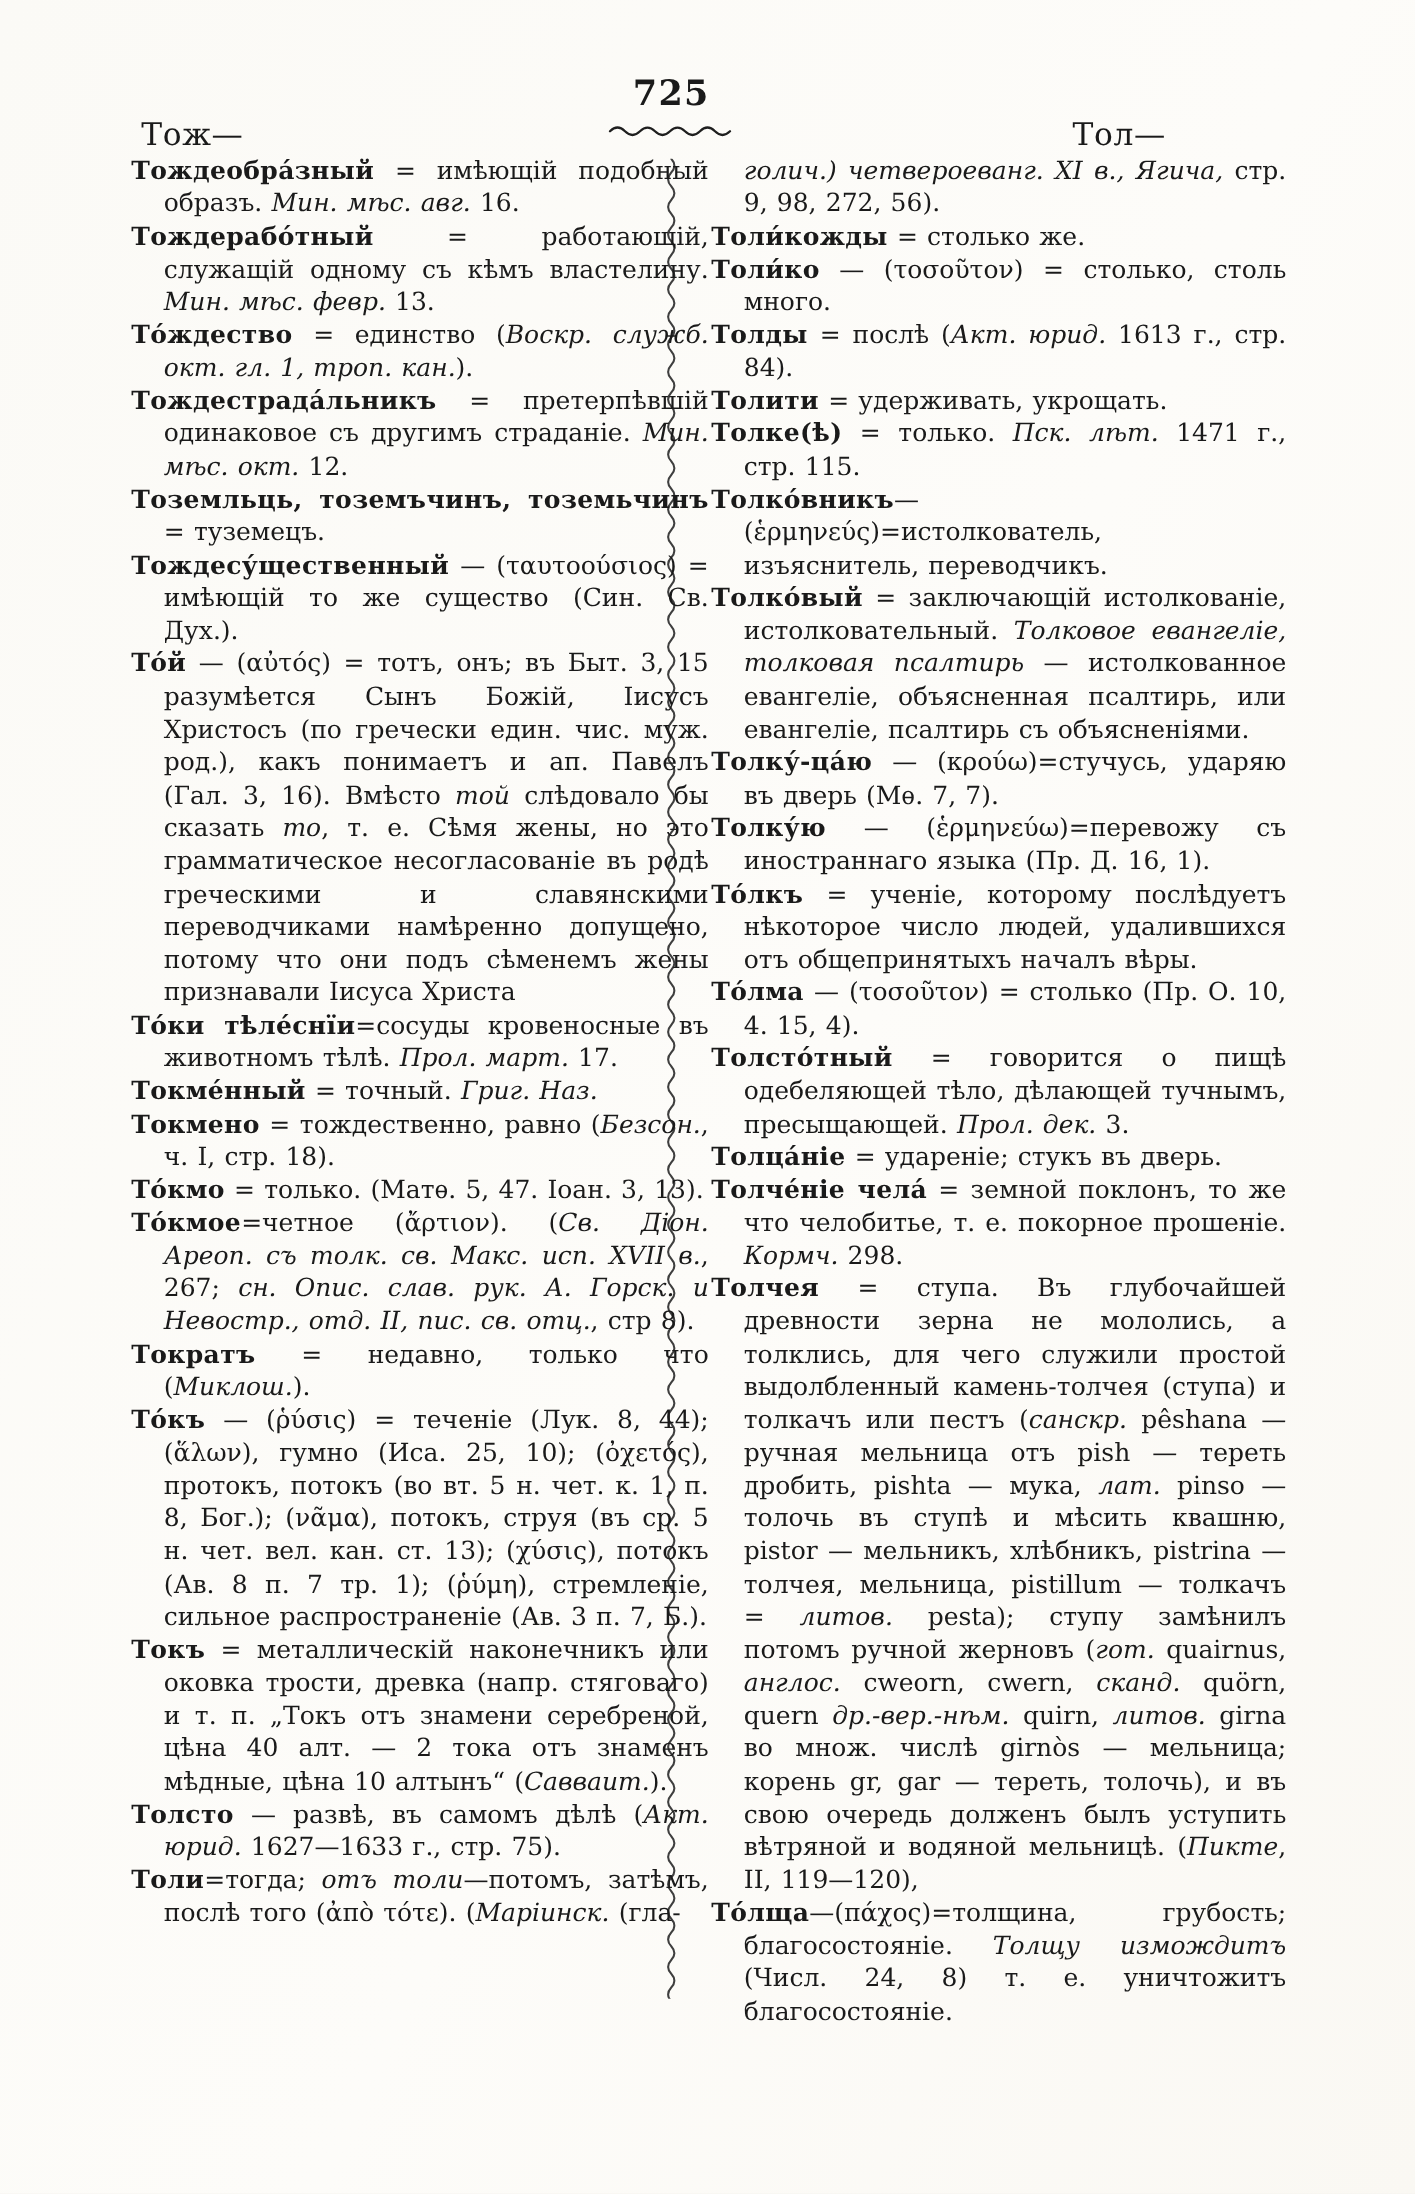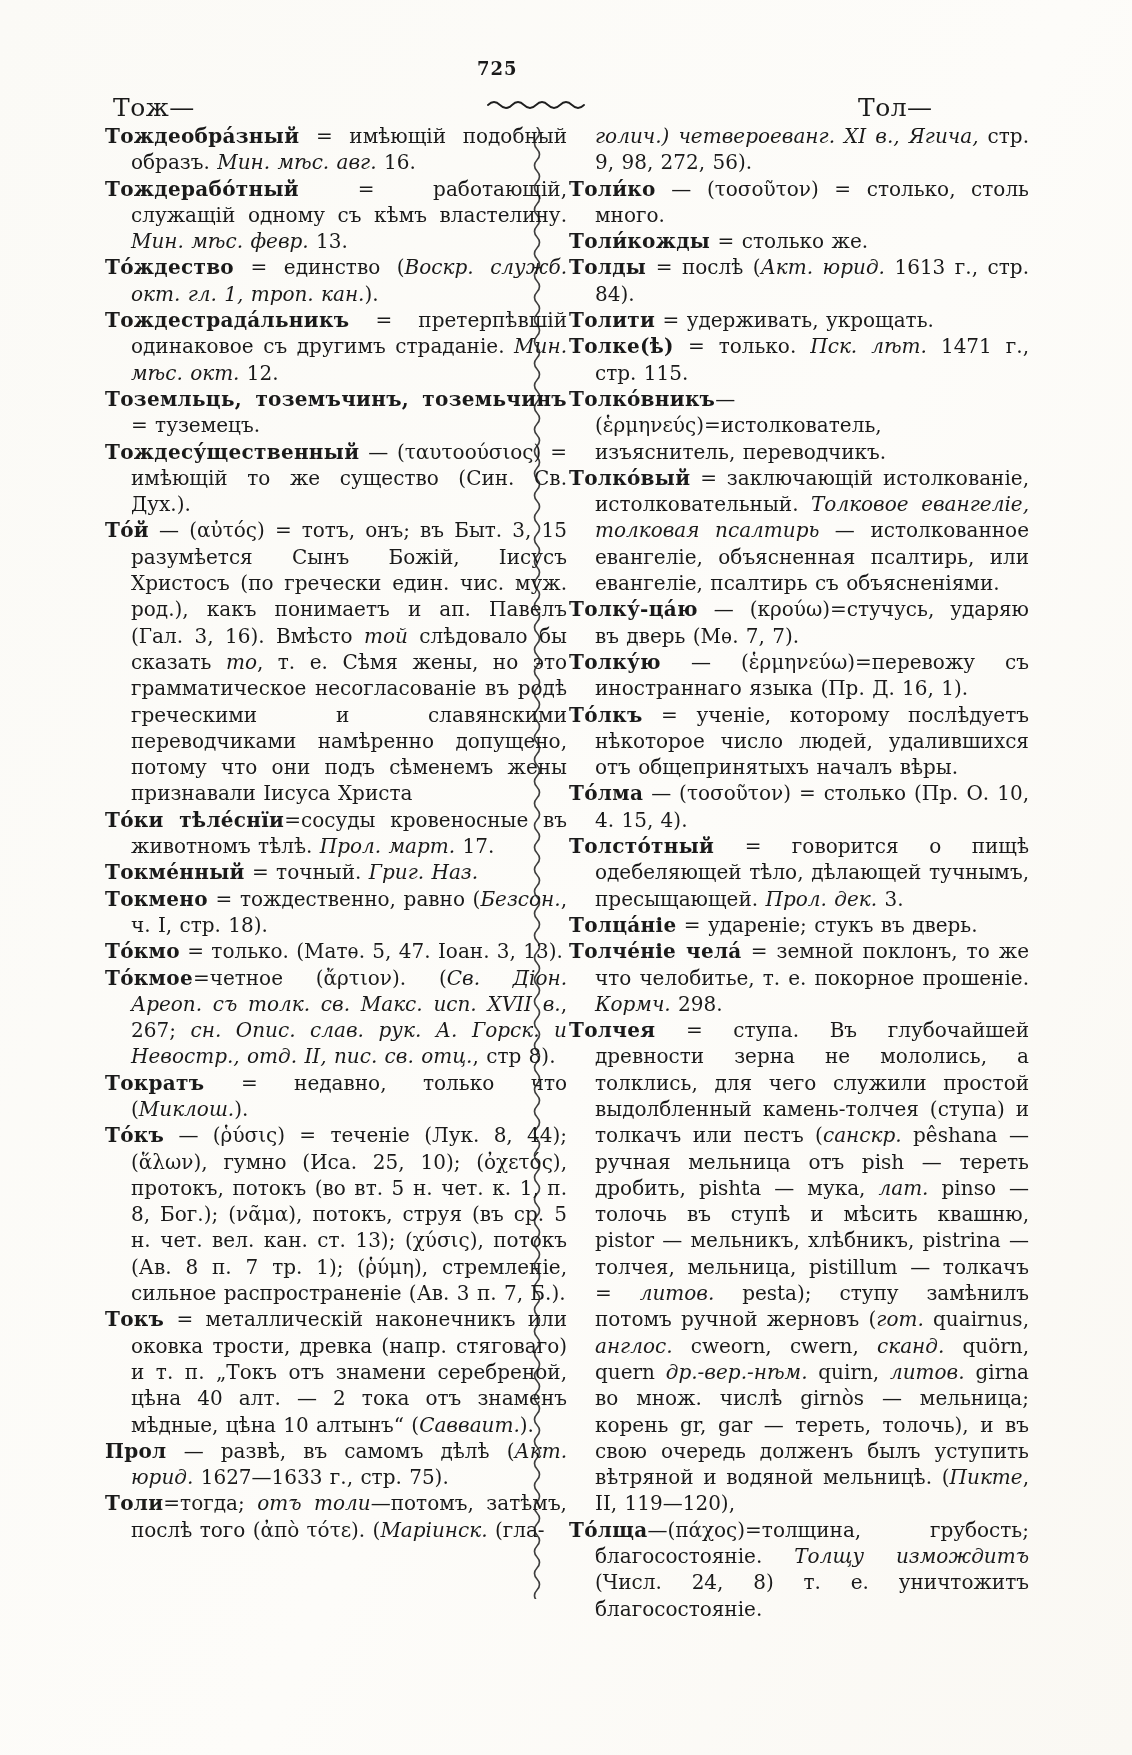--- a/index.html
+++ b/index.html
@@ -8,21 +8,21 @@
     background:#f4f2ee;
     font-family:"DejaVu Serif","Liberation Serif",serif;
   }
   .page{
     position:relative;width:1132px;height:1755px;
     background:linear-gradient(115deg,#fbfaf6 0%,#fdfcf9 55%,#faf8f3 100%);
     color:#1a1a1a;overflow:hidden;
   }
   .pagenum{
     position:absolute;top:58px;left:477px;width:120px;
-    text-align:left;font-size:18px;font-weight:bold;letter-spacing:1px;
+    text-align:center;font-size:28px;font-weight:bold;letter-spacing:1px;
   }
   .rule-svg{position:absolute;top:99px;left:486px;}
   .running-head{position:absolute;top:93px;font-size:25px;letter-spacing:0.5px;}
   .running-head.left{left:113px;text-align:center;}
   .running-head.right{left:858px;}
   .divider-svg{position:absolute;left:533px;top:127px;}
   .col{
     position:absolute;top:123px;
     font-size:20px;line-height:26.3px;
     text-rendering:optimizeLegibility;
@@ -66,27 +66,27 @@
       <p class="entry"><span class="hw">Тождесу́щественный</span><span> — (ταυτοούσιος) = имѣющій то же существо (Син. Св. Дух.).</span></p>
       <p class="entry"><span class="hw">То́й</span><span> — (αὐτός) = тотъ, онъ; въ Быт. 3, 15 разумѣется Сынъ Божій, Іисусъ Христосъ (по гречески един. чис. муж. род.), какъ понимаетъ и ап. Павелъ (Гал. 3, 16). Вмѣсто </span><span class="it">той</span><span> слѣдовало бы сказать </span><span class="it">то</span><span>, т. е. Сѣмя жены, но это грамматическое несогласованіе въ родѣ греческими и славянскими переводчиками намѣренно допущено, потому что они подъ сѣменемъ жены признавали Іисуса Христа</span></p>
       <p class="entry"><span class="hw">То́ки тѣле́снїи</span><span>=сосуды кровеносные въ животномъ тѣлѣ. </span><span class="it">Прол. март.</span><span> 17.</span></p>
       <p class="entry"><span class="hw">Токме́нный</span><span> = точный. </span><span class="it">Григ. Наз.</span></p>
       <p class="entry"><span class="hw">Токмено</span><span> = тождественно, равно (</span><span class="it">Безсон.</span><span>, ч. I, стр. 18).</span></p>
       <p class="entry"><span class="hw">То́кмо</span><span> = только. (Матѳ. 5, 47. Іоан. 3, 13).</span></p>
       <p class="entry"><span class="hw">То́кмое</span><span>=четное (ἄρτιον). (</span><span class="it">Св. Діон. Ареоп. съ толк. св. Макс. исп. XVII в.</span><span>, 267; </span><span class="it">сн. Опис. слав. рук. А. Горск. и Невостр., отд. II, пис. св. отц.</span><span>, стр 8).</span></p>
       <p class="entry"><span class="hw">Тократъ</span><span> = недавно, только что (</span><span class="it">Миклош.</span><span>).</span></p>
       <p class="entry"><span class="hw">То́къ</span><span> — (ῥύσις) = теченіе (Лук. 8, 44); (ἅλων), гумно (Иса. 25, 10); (ὀχετός), протокъ, потокъ (во вт. 5 н. чет. к. 1, п. 8, Бог.); (νᾶμα), потокъ, струя (въ ср. 5 н. чет. вел. кан. ст. 13); (χύσις), потокъ (Ав. 8 п. 7 тр. 1); (ῥύμη), стремленіе, сильное распространеніе (Ав. 3 п. 7, Б.).</span></p>
       <p class="entry"><span class="hw">Токъ</span><span> = металлическій наконечникъ или оковка трости, древка (напр. стяговаго) и т. п. „Токъ отъ знамени серебреной, цѣна 40 алт. — 2 тока отъ знаменъ мѣдные, цѣна 10 алтынъ“ (</span><span class="it">Савваит.</span><span>).</span></p>
-      <p class="entry"><span class="hw">Прол</span><span> — развѣ, въ самомъ дѣлѣ (</span><span class="it">Акт. юрид.</span><span> 1627—1633 г., стр. 75).</span></p>
+      <p class="entry"><span class="hw">Толсто</span><span> — развѣ, въ самомъ дѣлѣ (</span><span class="it">Акт. юрид.</span><span> 1627—1633 г., стр. 75).</span></p>
       <p class="entry"><span class="hw">Толи</span><span>=тогда; </span><span class="it">отъ толи</span><span>—потомъ, затѣмъ, послѣ того (ἀπὸ τότε). (</span><span class="it">Маріинск.</span><span> (гла-</span></p>
     </div>
   <div class="col col-right">
       <p class="entry cont"><span class="it">голич.) четвероеванг. XI в., Ягича,</span><span> стр. 9, 98, 272, 56).</span></p>
+      <p class="entry"><span class="hw">Толи́кожды</span><span> = столько же.</span></p>
       <p class="entry"><span class="hw">Толи́ко</span><span> — (τοσοῦτον) = столько, столь много.</span></p>
-      <p class="entry"><span class="hw">Толи́кожды</span><span> = столько же.</span></p>
       <p class="entry"><span class="hw">Толды</span><span> = послѣ (</span><span class="it">Акт. юрид.</span><span> 1613 г., стр. 84).</span></p>
       <p class="entry"><span class="hw">Толити</span><span> = удерживать, укрощать.</span></p>
       <p class="entry"><span class="hw">Толке(ѣ)</span><span> = только. </span><span class="it">Пск. лѣт.</span><span> 1471 г., стр. 115.</span></p>
       <p class="entry"><span class="hw">Толко́вникъ</span><span>— (ἑρμηνεύς)=истолкователь, изъяснитель, переводчикъ.</span></p>
       <p class="entry"><span class="hw">Толко́вый</span><span> = заключающій истолкованіе, истолковательный. </span><span class="it">Толковое евангеліе, толковая псалтирь</span><span> — истолкованное евангеліе, объясненная псалтирь, или евангеліе, псалтирь съ объясненіями.</span></p>
       <p class="entry"><span class="hw">Толку́-ца́ю</span><span> — (κρούω)=стучусь, ударяю въ дверь (Мѳ. 7, 7).</span></p>
       <p class="entry"><span class="hw">Толку́ю</span><span> — (ἑρμηνεύω)=перевожу съ иностраннаго языка (Пр. Д. 16, 1).</span></p>
       <p class="entry"><span class="hw">То́лкъ</span><span> = ученіе, которому послѣдуетъ нѣкоторое число людей, удалившихся отъ общепринятыхъ началъ вѣры.</span></p>
       <p class="entry"><span class="hw">То́лма</span><span> — (τοσοῦτον) = столько (Пр. О. 10, 4. 15, 4).</span></p>
       <p class="entry"><span class="hw">Толсто́тный</span><span> = говорится о пищѣ одебеляющей тѣло, дѣлающей тучнымъ, пресыщающей. </span><span class="it">Прол. дек.</span><span> 3.</span></p>

